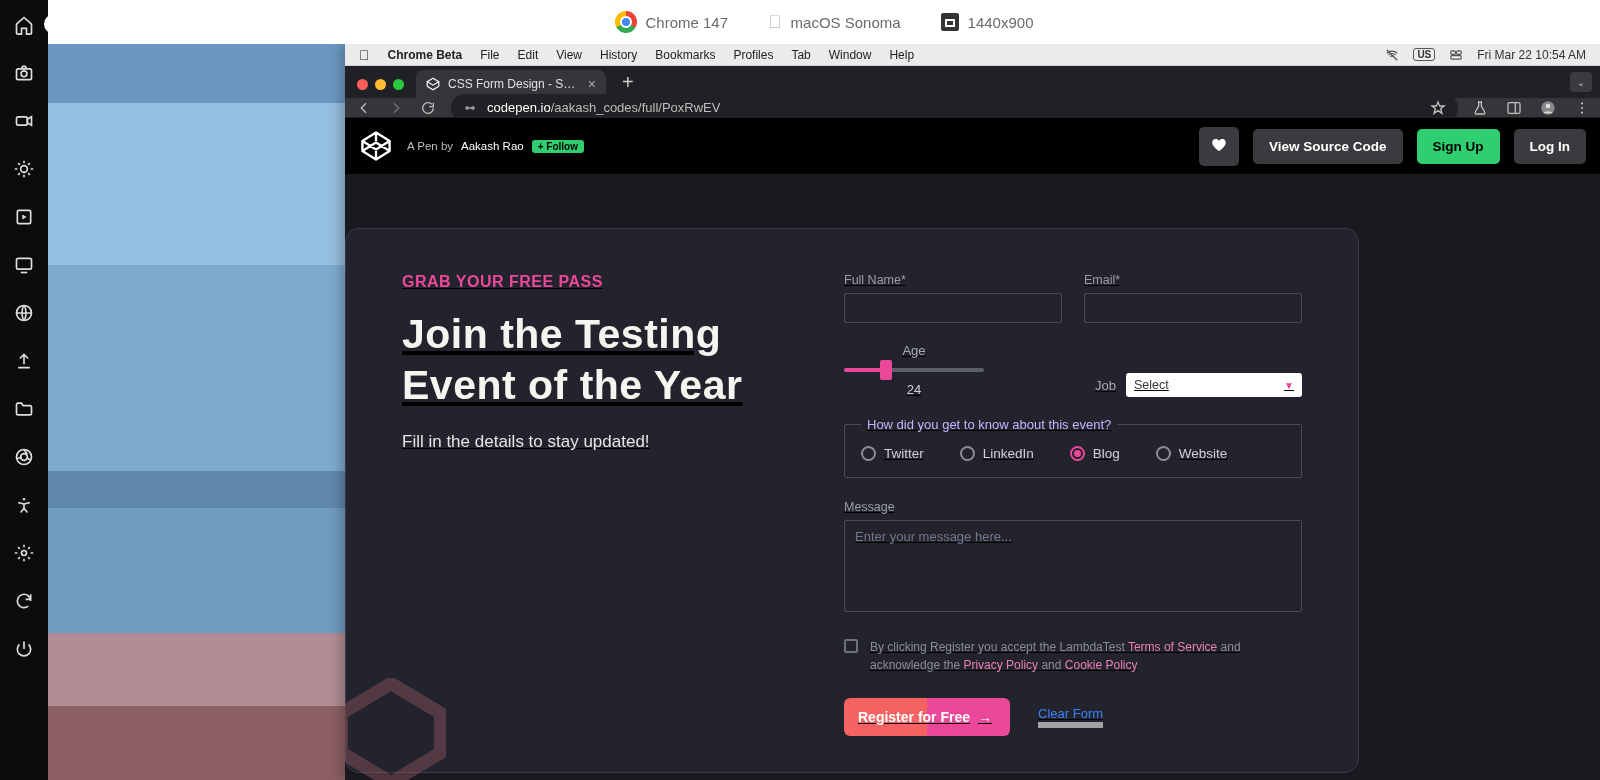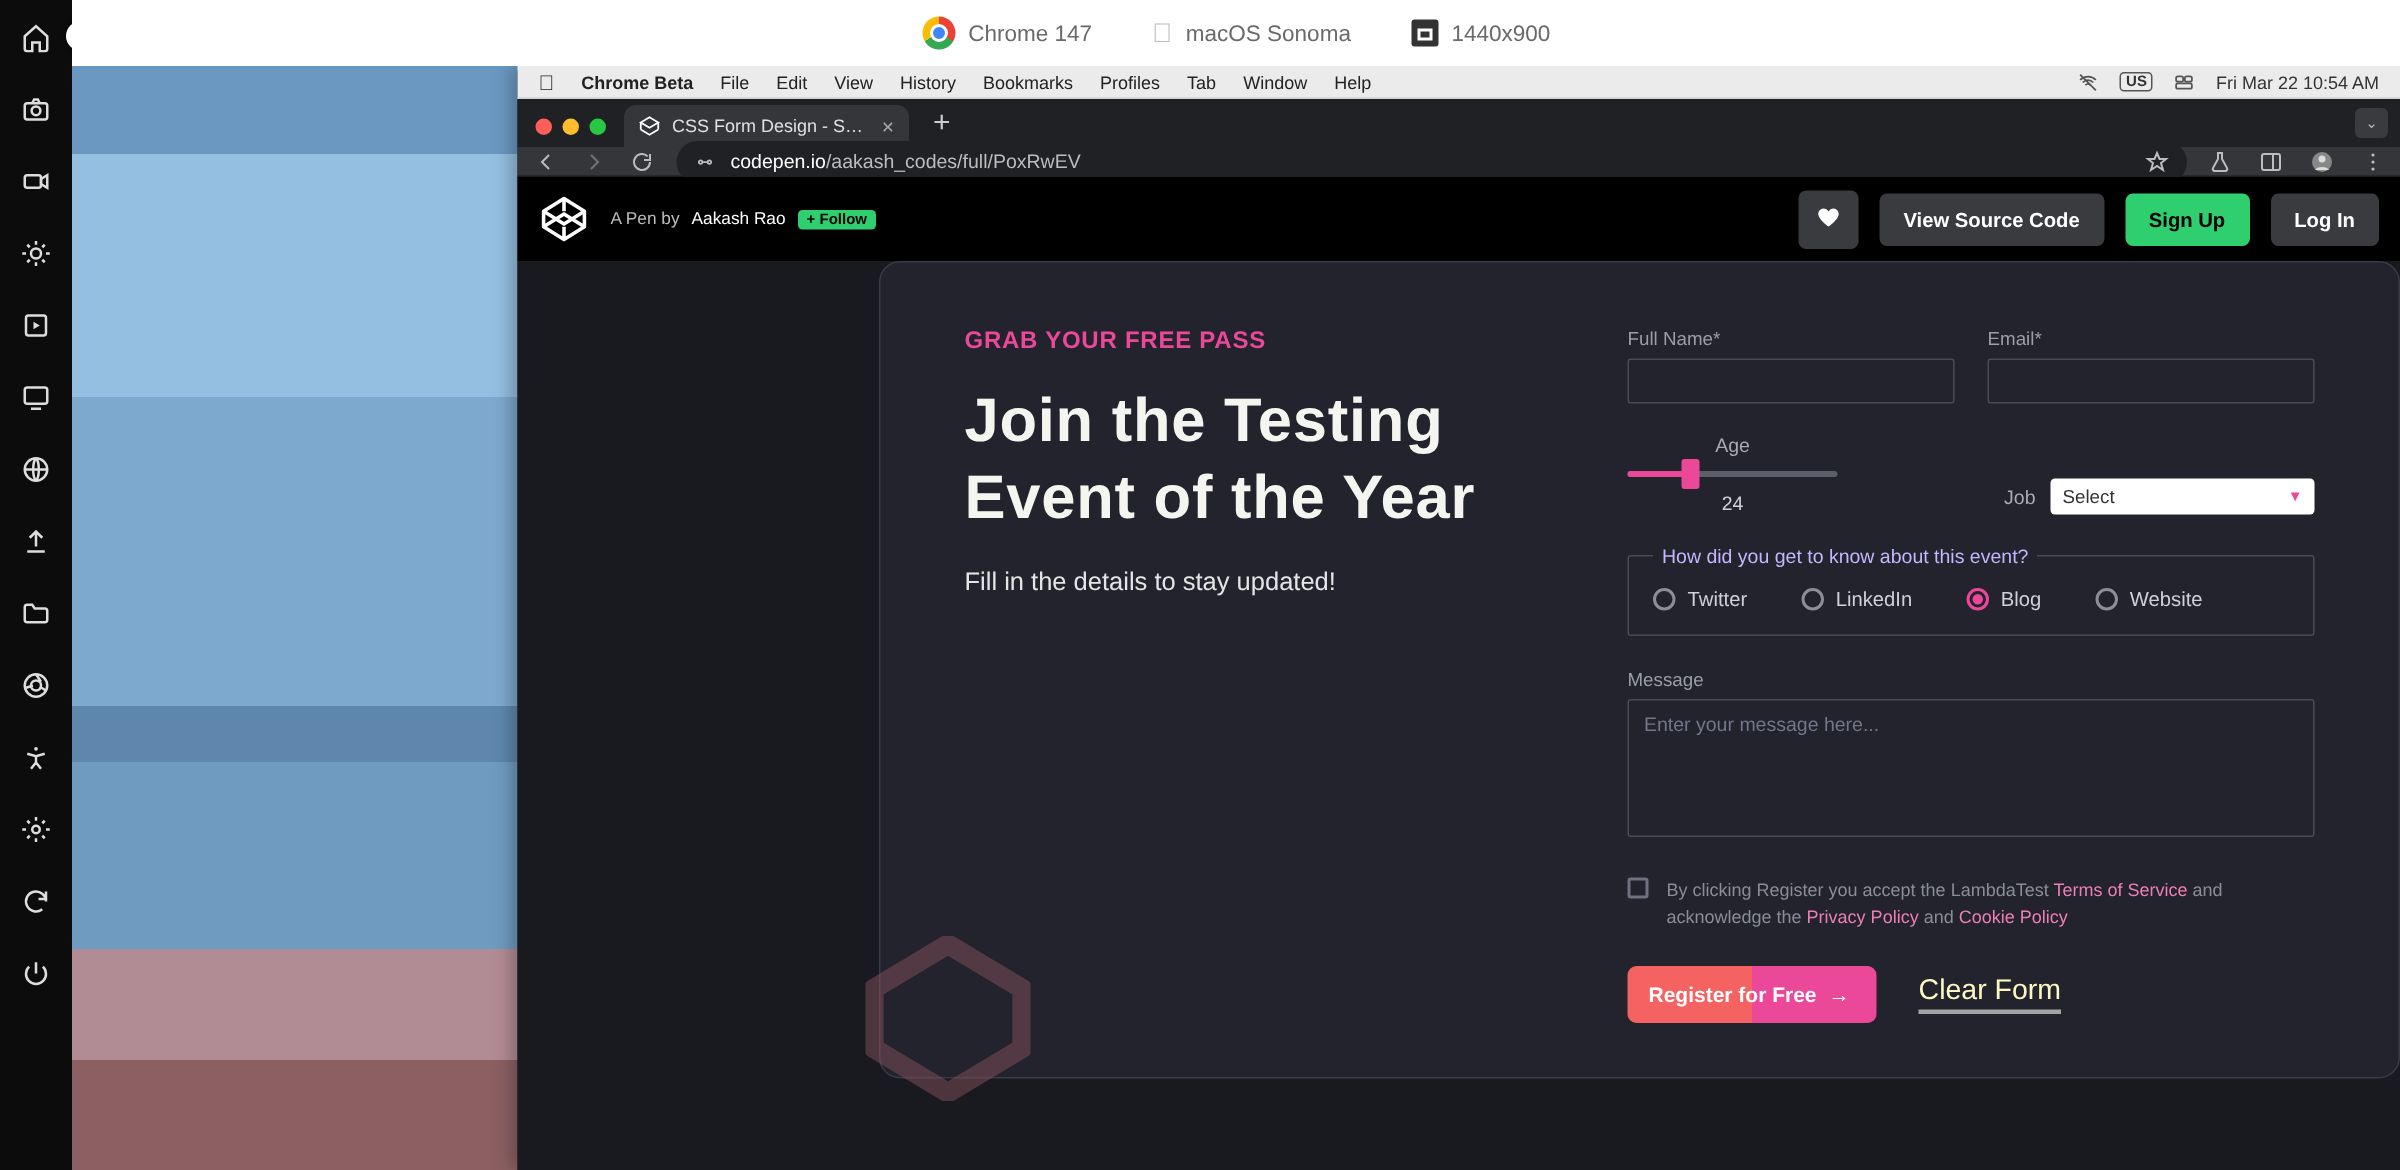--- a/index.html
+++ b/index.html
@@ -74,21 +74,21 @@
   .pen-header .follow{background:#2fcf6f;color:#000;font-size:10px;font-weight:700;padding:1px 6px;border-radius:3px;}
   .pen-header .title{font-size:18px;font-weight:700;color:#fff;}
   .pen-header .flex{flex:1;}
   .pen-header .btn{background:#3a3b3f;border-radius:5px;padding:10px 16px;font-size:13.5px;font-weight:600;cursor:pointer;}
   .pen-header .btn.heart{padding:10px 12px;}
   .pen-header .btn.heart svg{width:16px;height:16px;fill:#fff;}
   .pen-header .btn.green{background:#2fcf6f;color:#000;}
   .pen-header .btn.outline{background:#3a3b3f;}
 
   
-  .pen-body { flex:1; background:#191a1f; display:flex; align-items:flex-start; justify-content:flex-end; position:relative; overflow:hidden;}
+  .pen-body { flex:1; background:#191a1f; display:flex; align-items:flex-start; justify-content:flex-start; padding-top:54px; position:relative; overflow:hidden;text-decoration:underline;}
   .card { width:1014px; min-height:500px; background:#22232c; border:1px solid #3a3b46; border-radius:14px; display:flex; padding:44px 56px 36px 56px; position:relative;}
   .card .left{width:410px;}
   .card .p-eyebrow{color:#ec4899;font-weight:800;letter-spacing:.5px;font-size:16px;margin-bottom:18px;}
   .card h1{color:#f5f5f0;font-size:41px;font-weight:800;line-height:1.25;letter-spacing:.5px;margin-bottom:20px;}
   .card .sub{color:#e5e5e5;font-size:17px;}
   .deco-logo{position:absolute;left:-10px;bottom:-16px;width:110px;height:110px;opacity:.45;}
   .deco-logo svg{width:100%;height:100%;}
 
   .card .right{flex:1;padding-left:32px;color:#a7a9b4;font-size:13px;}
   .row{display:flex;gap:22px;margin-bottom:20px;align-items:flex-end;}
@@ -114,21 +114,21 @@
 
   .msgarea{width:100%;height:92px;background:transparent;border:1px solid #4a4b58;border-radius:2px;color:#fff;padding:8px 10px;font-size:13px;font-family:inherit;resize:none;}
   .msgarea::placeholder{color:#74768a;}
 
   .terms{display:flex;gap:12px;font-size:12px;color:#8a8c99;line-height:1.5;margin:26px 0 24px 0;}
   .terms a{color:#ec7fb6;}
   .chk{width:14px;height:14px;border:2px solid #707180;border-radius:2px;flex-shrink:0;margin-top:1px;}
 
   .actions{display:flex;align-items:center;gap:28px;}
   .regbtn{background:linear-gradient(90deg,#f46262 0%, #f46262 50%, #ec4899 50%, #ec4899 100%);color:#fff;font-size:14px;font-weight:600;padding:11px 18px 11px 14px;border-radius:6px;display:flex;align-items:center;gap:8px;cursor:pointer;}
-  .clearlnk{color:#fef9c3;font-size:19px;border-bottom:3px solid #a3a3a3;padding-bottom:1px;cursor:pointer;}
+  .clearlnk{color:#3b82f6;font-size:13px;border-bottom:6px solid #a3a3a3;padding-bottom:1px;cursor:pointer;}
 
   .truncate{white-space:nowrap;overflow:hidden;text-overflow:ellipsis;}
 </style>
 </head>
 <body>
 
 <div class="toolstrip">
   <div class="tool">
       <svg viewBox="0 0 24 24">
         <path d="M3 11l9-8 9 8v10a2 2 0 0 1-2 2h-4v-7h-6v7H5a2 2 0 0 1-2-2z"></path>

